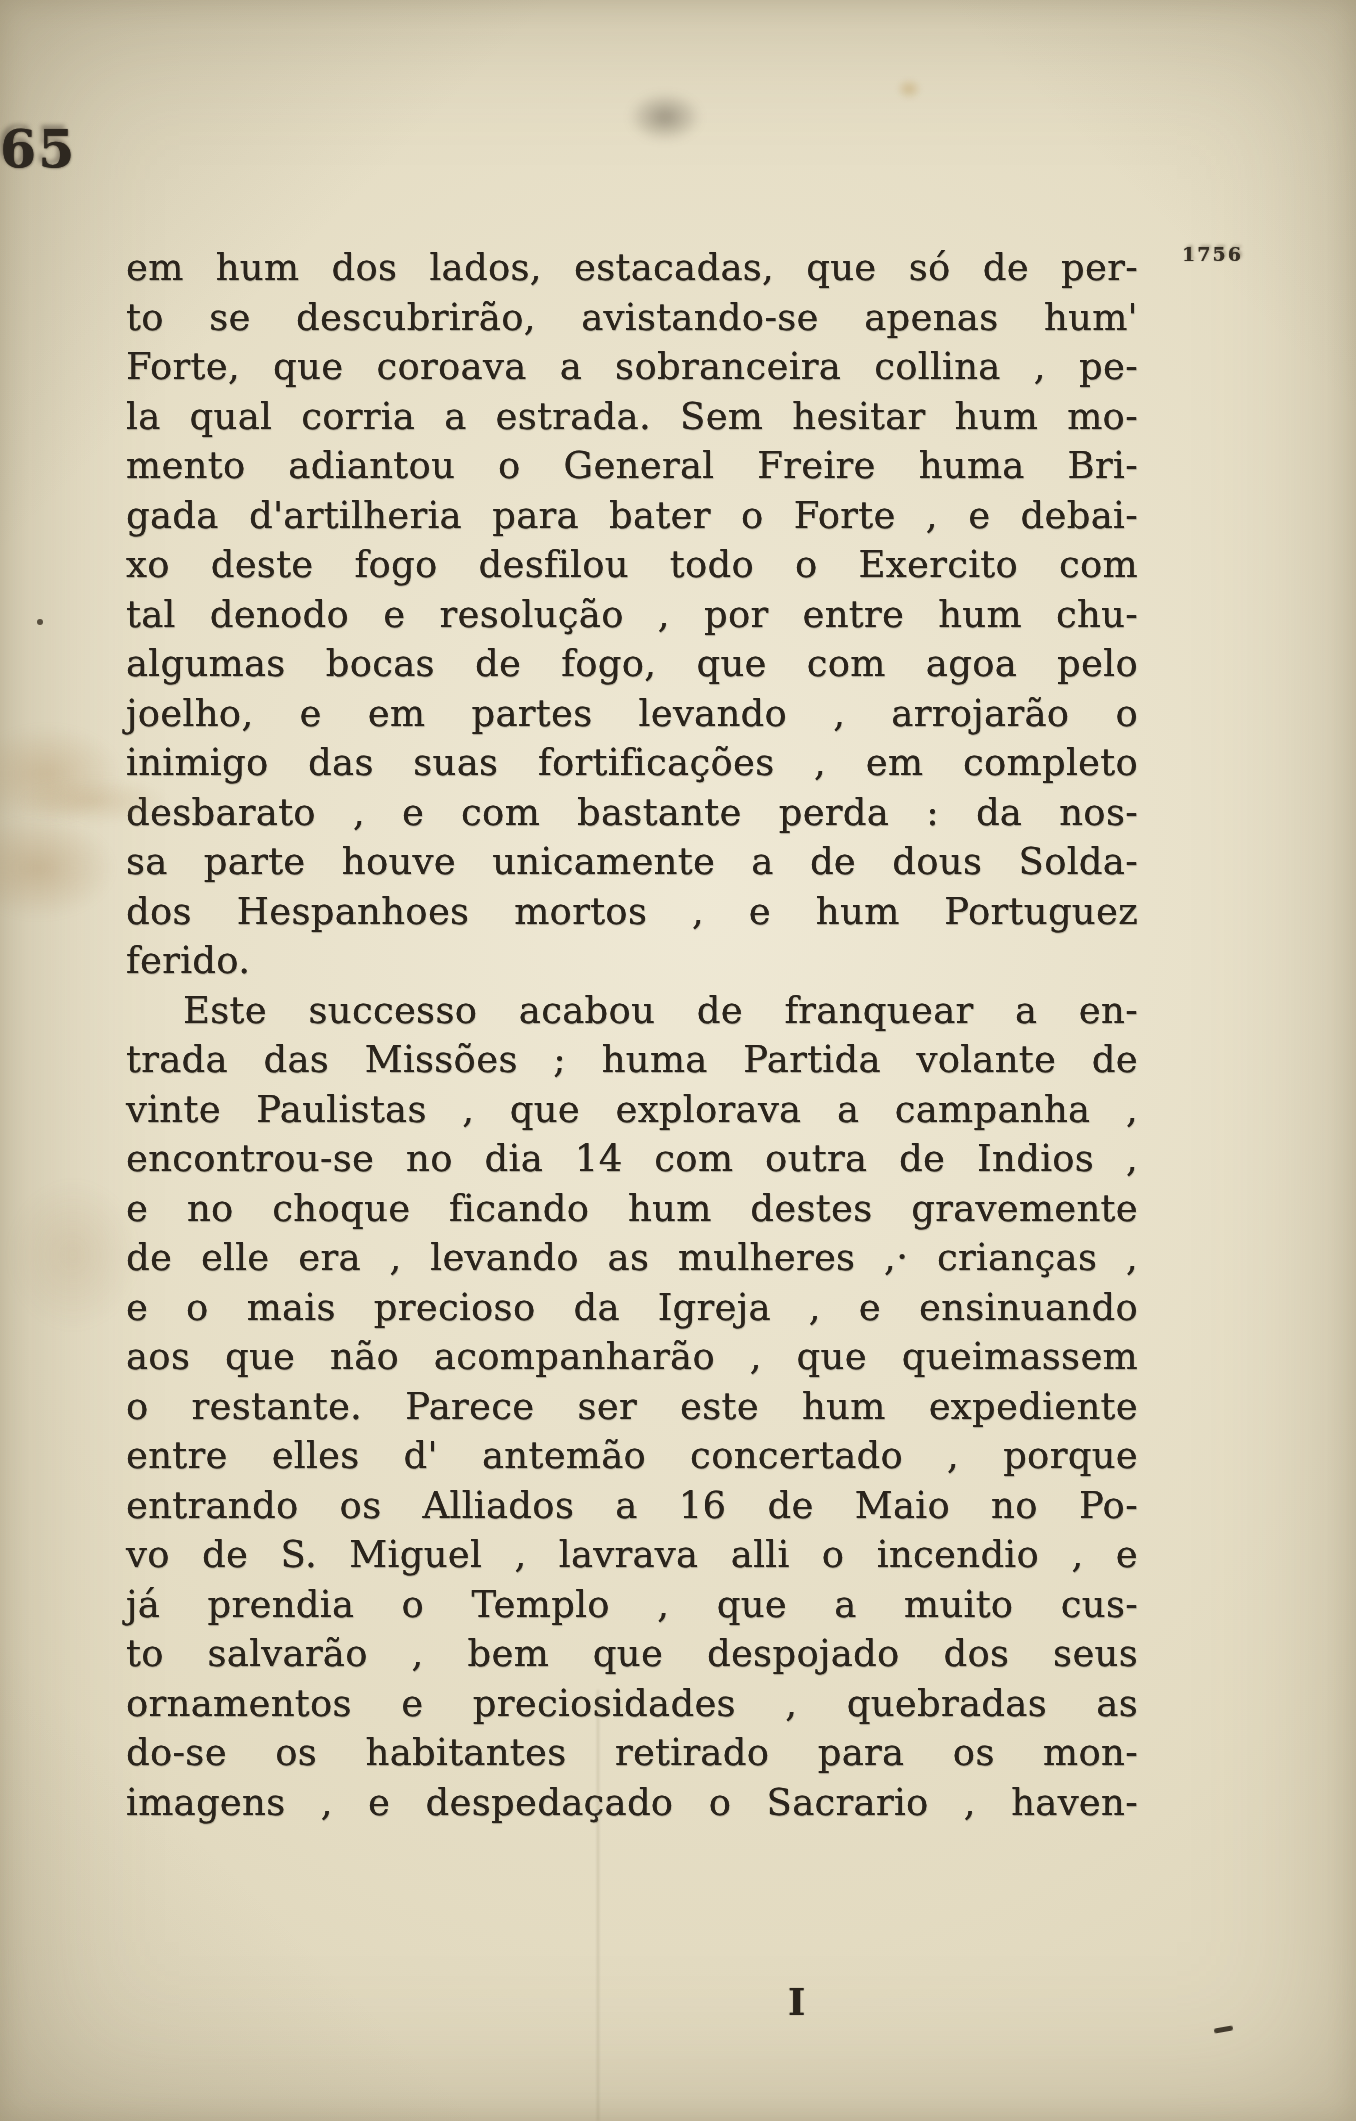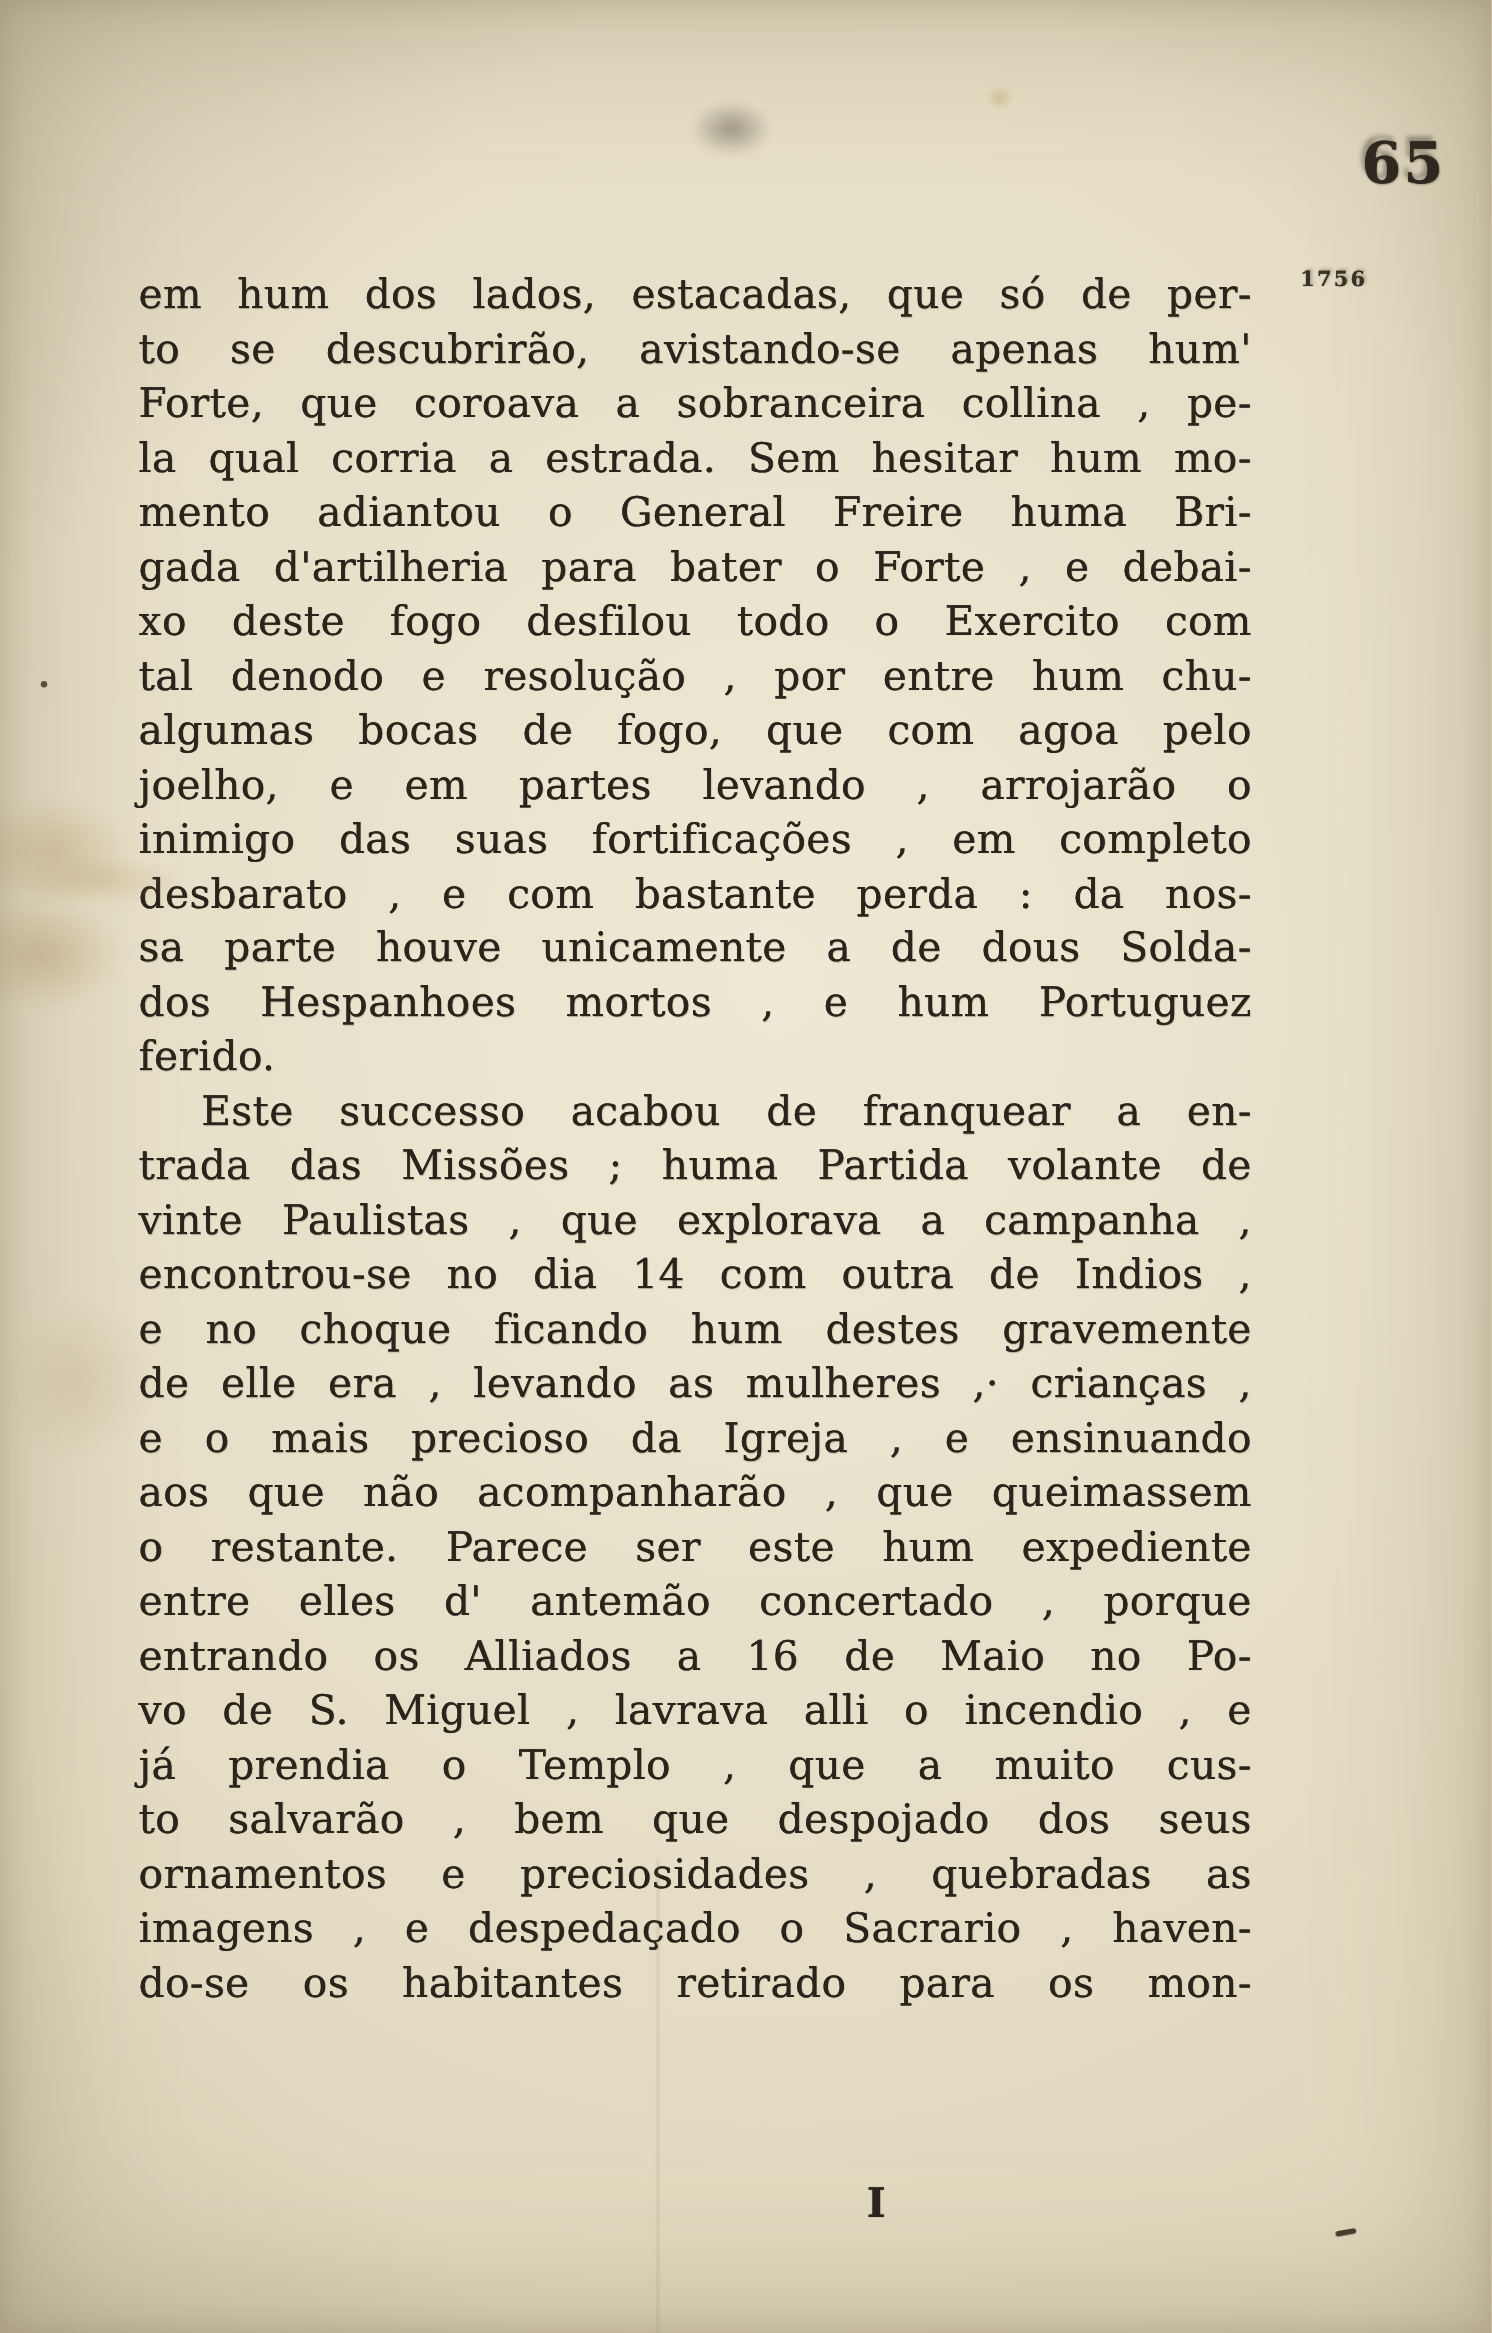--- a/index.html
+++ b/index.html
@@ -30,21 +30,21 @@
     background:
       linear-gradient(135deg, rgba(118,108,84,0.20), rgba(118,108,84,0) 16%),
       linear-gradient(-135deg, rgba(118,108,84,0.12), rgba(118,108,84,0) 12%),
       linear-gradient(45deg, rgba(118,108,84,0.14), rgba(118,108,84,0) 14%);
   }
   .page-number {
     position: absolute;
     top: 118px;
     left: 0;
     width: 1314px;
-    text-align: right;
+    text-align: left;
     font-size: 52px;
     font-weight: bold;
     color: #2e2820;
     letter-spacing: 2px;
     text-shadow:
       0 0 1px rgba(45,38,28,0.9),
       -3px -4px 4px rgba(70,62,50,0.45),
       1px 1px 2px rgba(45,38,28,0.3);
   }
   .margin-note {
@@ -153,22 +153,22 @@
       <div class="line">de elle era , levando as mulheres ,· crianças ,</div>
       <div class="line">e o mais precioso da Igreja , e ensinuando</div>
       <div class="line">aos que não acompanharão , que queimassem</div>
       <div class="line">o restante. Parece ser este hum expediente</div>
       <div class="line">entre elles d' antemão concertado , porque</div>
       <div class="line">entrando os Alliados a 16 de Maio no Po-</div>
       <div class="line">vo de S. Miguel , lavrava alli o incendio , e</div>
       <div class="line">já prendia o Templo , que a muito cus-</div>
       <div class="line">to salvarão , bem que despojado dos seus</div>
       <div class="line">ornamentos e preciosidades , quebradas as</div>
+      <div class="line">do-se os habitantes retirado para os mon-</div>
       <div class="line">imagens , e despedaçado o Sacrario , haven-</div>
-      <div class="line">do-se os habitantes retirado para os mon-</div>
     </div>
 
   <div class="signature">I</div>
 
   <div class="stain s1"></div>
   <div class="stain s2"></div>
   <div class="stain s3"></div>
   <div class="stain s4"></div>
   <div class="stain s5"></div>
   <div class="ink-dot"></div>

